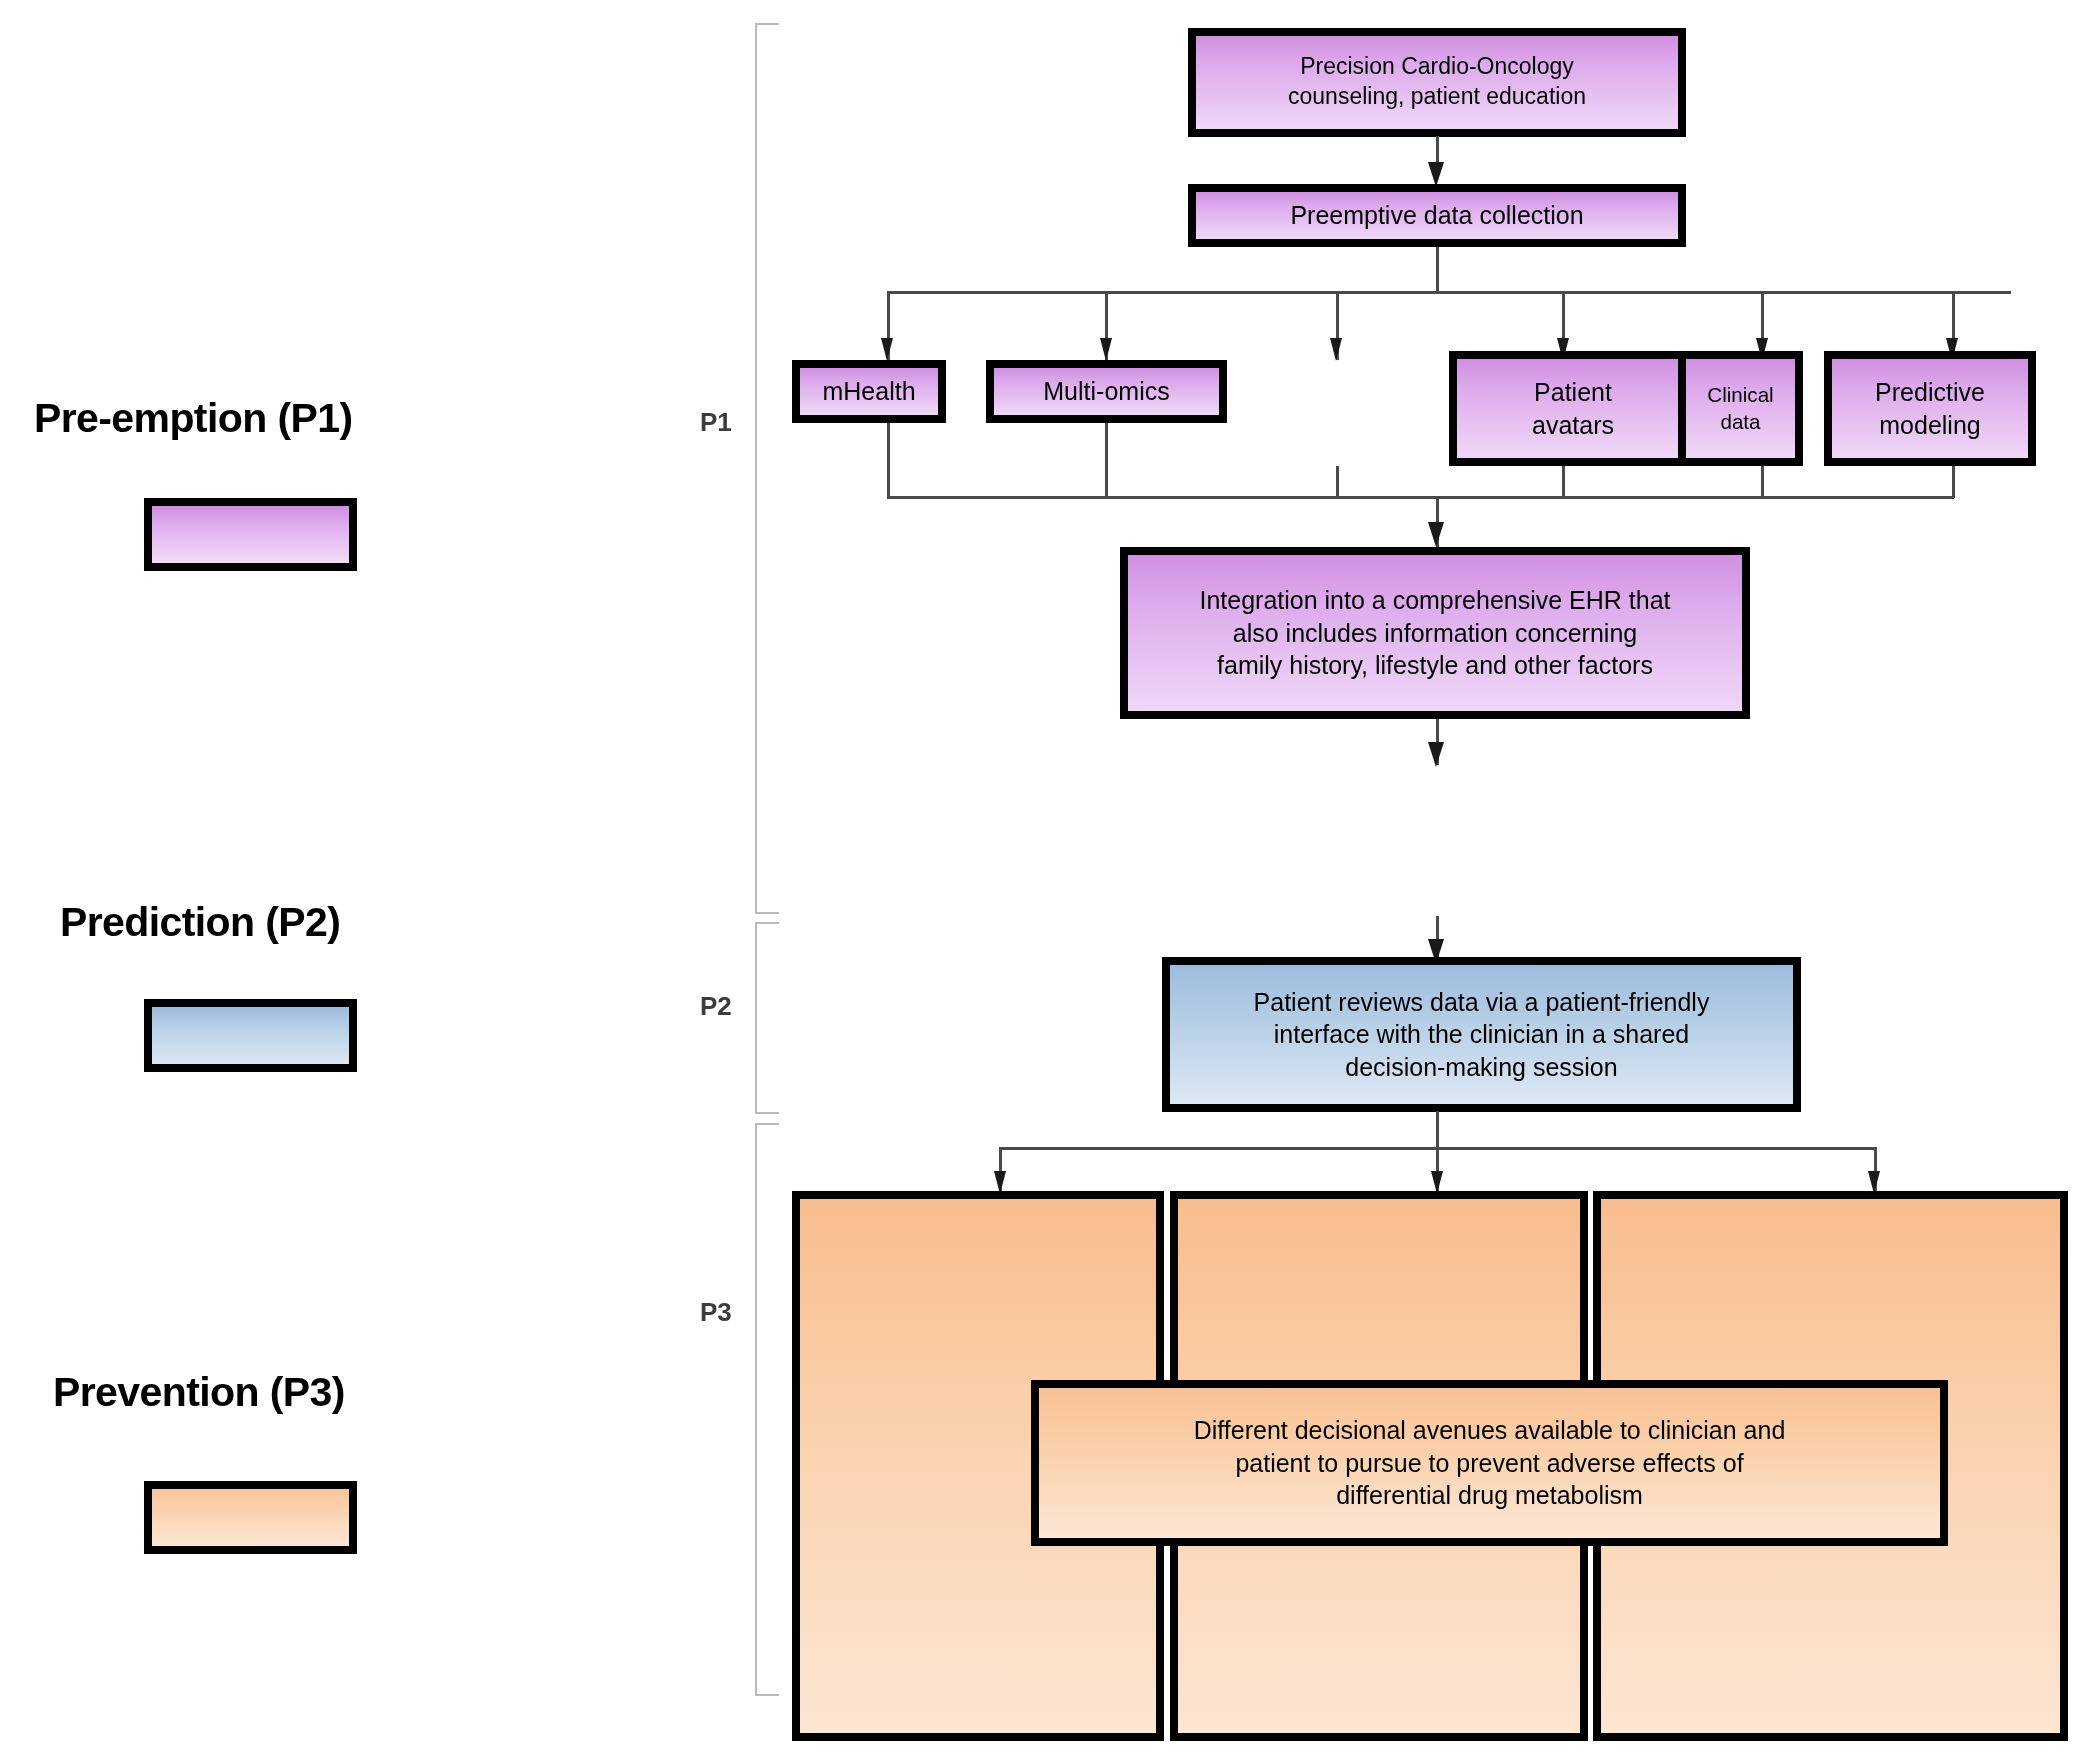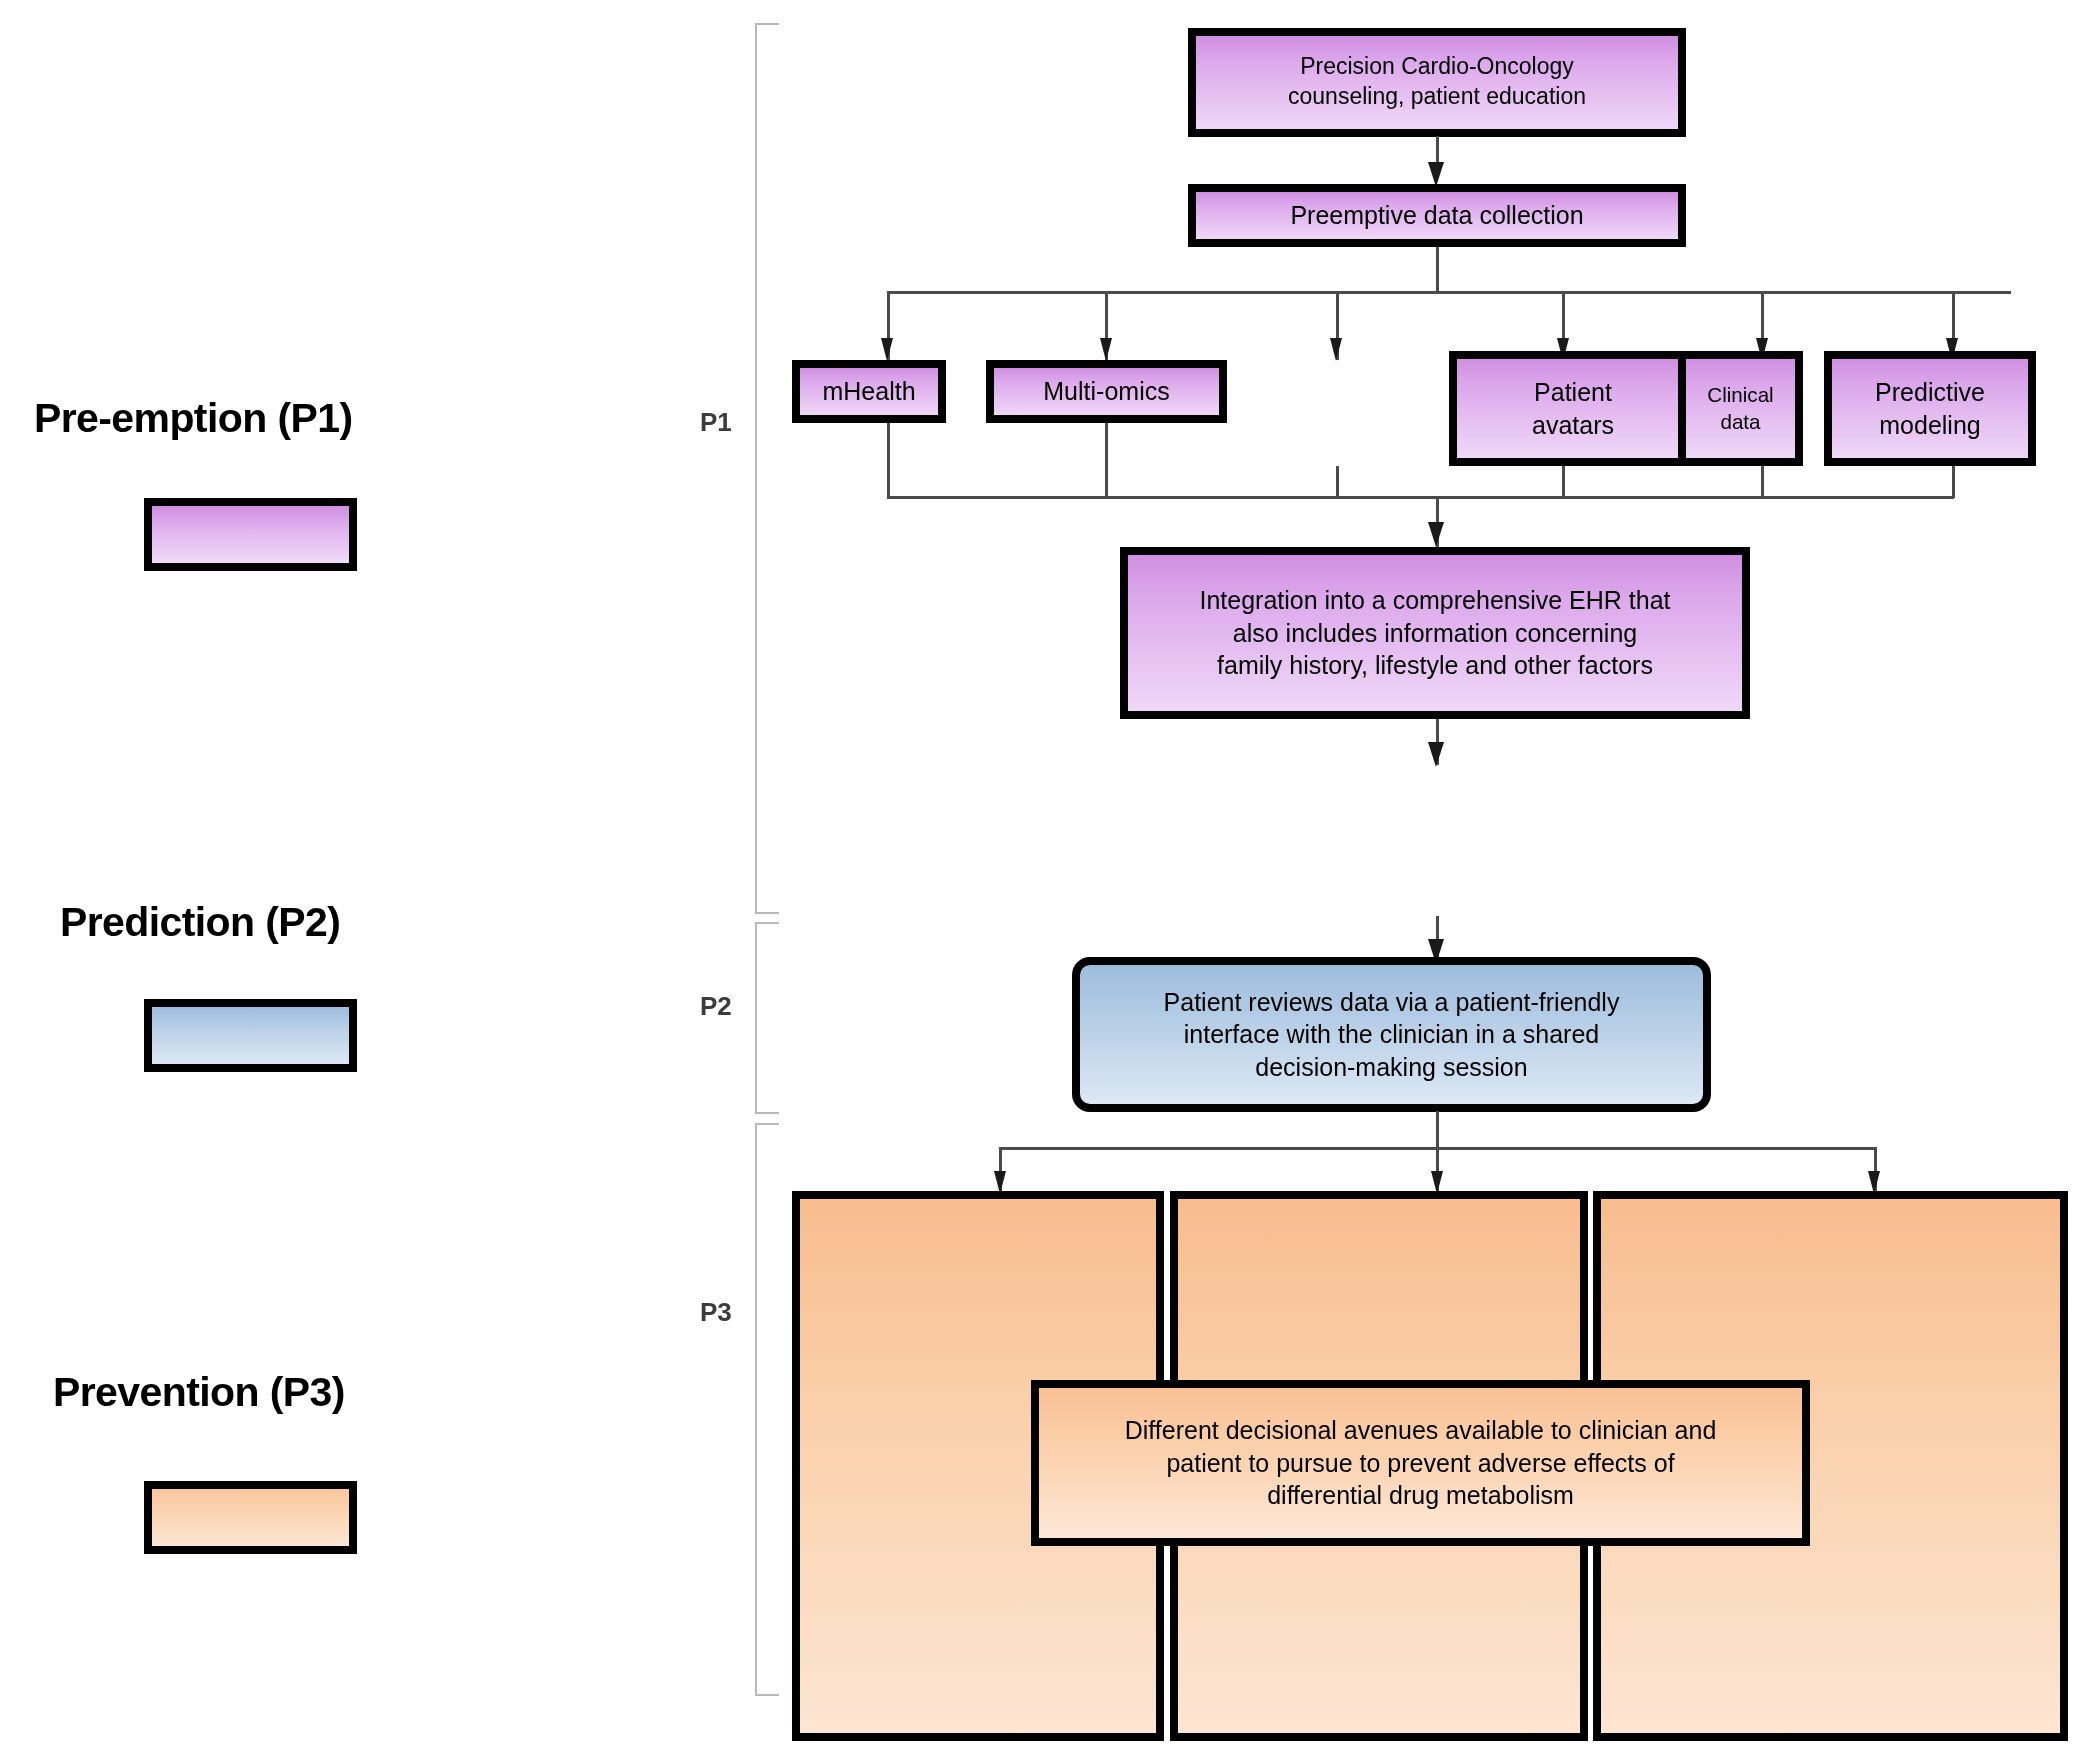--- a/index.html
+++ b/index.html
@@ -183,21 +183,21 @@
 family history, lifestyle and other factors</span>
   </div>
 
   <div class="vline" style="left:1436px; top:719px; height:46px;"></div>
   <div class="arrow-dn" style="left:1428px; top:742px;"></div>
 
 
   <div class="vline" style="left:1436px; top:916px; height:46px;"></div>
   <div class="arrow-dn" style="left:1428px; top:939px;"></div>
 
-  <div class="node blue" style="left:1072px; top:957px; width:639px; height:155px; font-size:25px;border-radius:18px;">
+  <div class="node blue" style="left:1162px; top:957px; width:639px; height:155px; font-size:25px;">
     <span style="white-space:pre-line;">Patient reviews data via a patient-friendly
 interface with the clinician in a shared
 decision-making session</span>
   </div>
 
   <div class="vline" style="left:1436px; top:1111px; height:37px;"></div>
   <div class="hline" style="left:999px; top:1147px; width:876px;"></div>
 
   <div class="vline" style="left:999px; top:1147px; height:46px;"></div>
   <div class="arrow-thin" style="left:994px; top:1171px;"></div>
@@ -211,20 +211,20 @@
   <div class="orange-panel" style="left:792px; top:1191px; width:372px; height:550px;">
     <span></span>
   </div>
   <div class="orange-panel" style="left:1170px; top:1191px; width:418px; height:550px;">
     <span></span>
   </div>
   <div class="orange-panel" style="left:1593px; top:1191px; width:475px; height:550px;">
     <span></span>
   </div>
 
-  <div class="node orange" style="left:1031px; top:1380px; width:779px; height:166px; font-size:25px; z-index:5;">
+  <div class="node orange" style="left:1031px; top:1380px; width:917px; height:166px; font-size:25px; z-index:5;">
     <span style="white-space:pre-line;">Different decisional avenues available to clinician and
 patient to pursue to prevent adverse effects of
 differential drug metabolism</span>
   </div>
 
 </div>
 
 
 </body></html>

